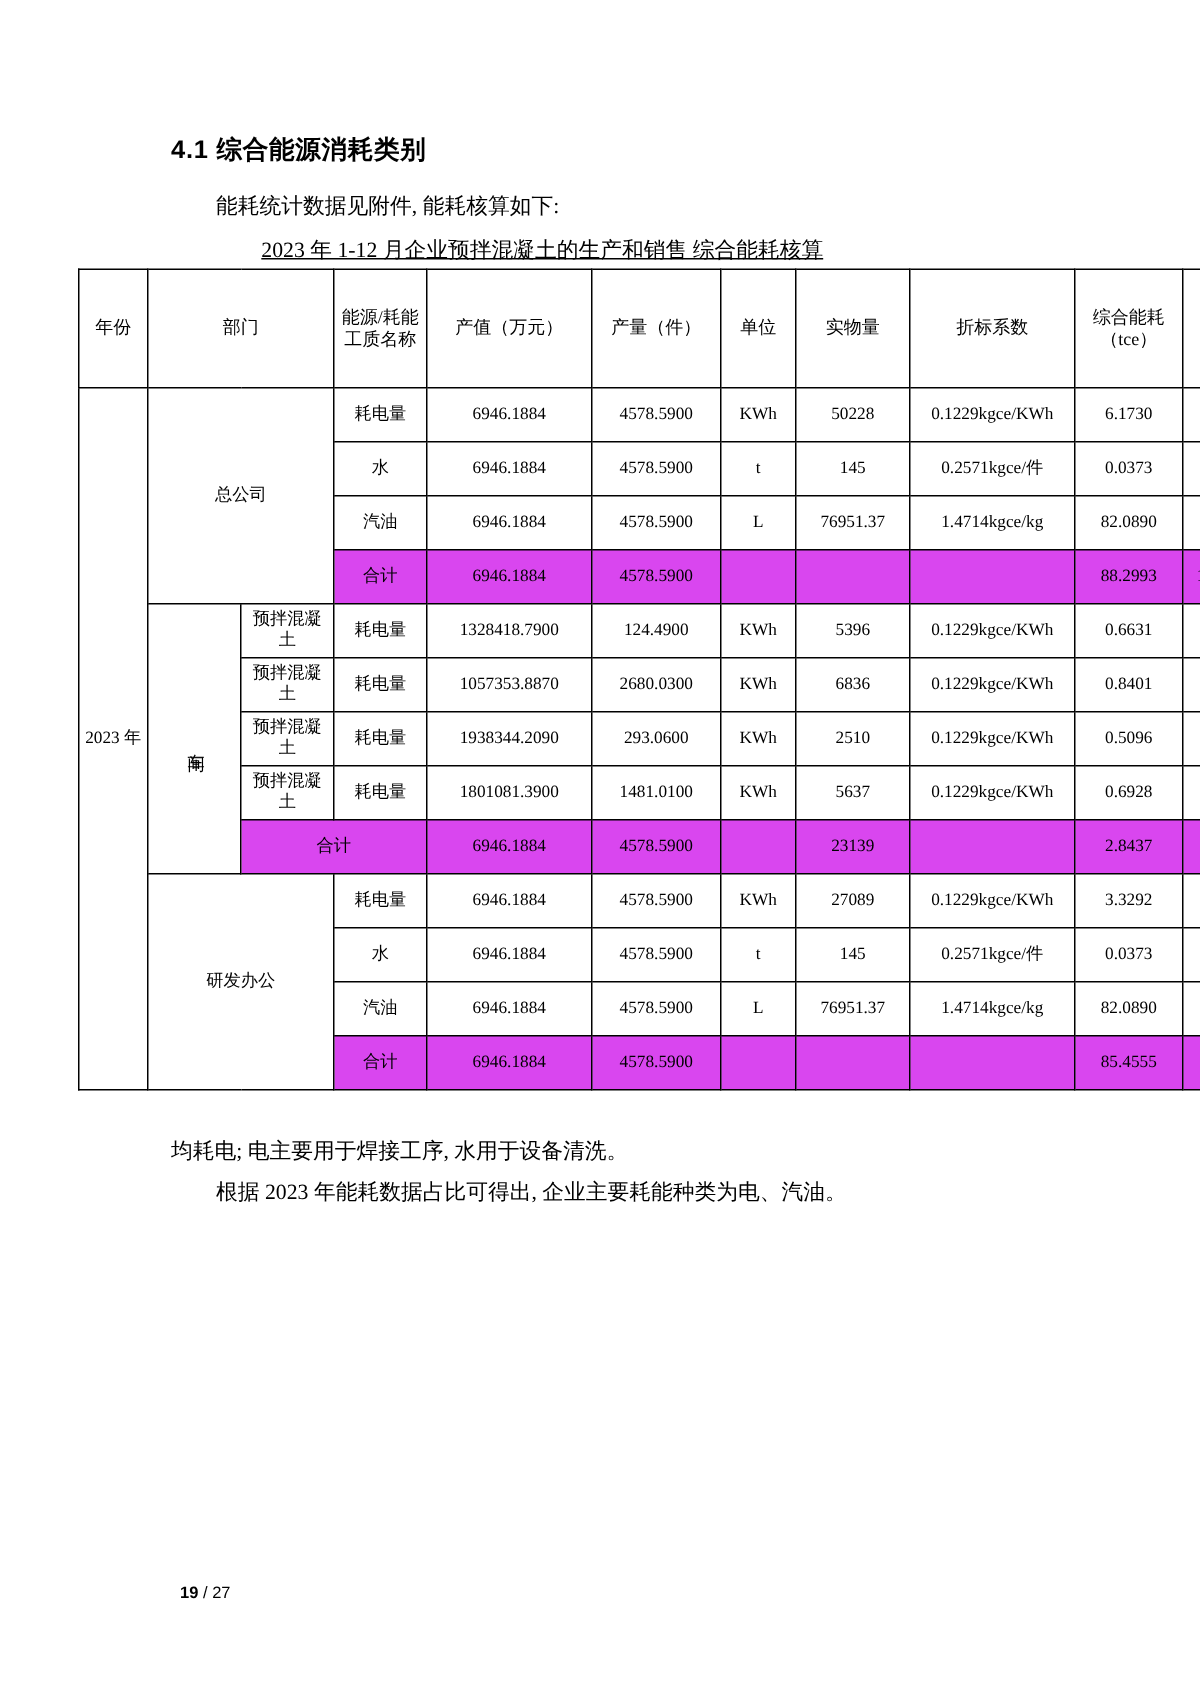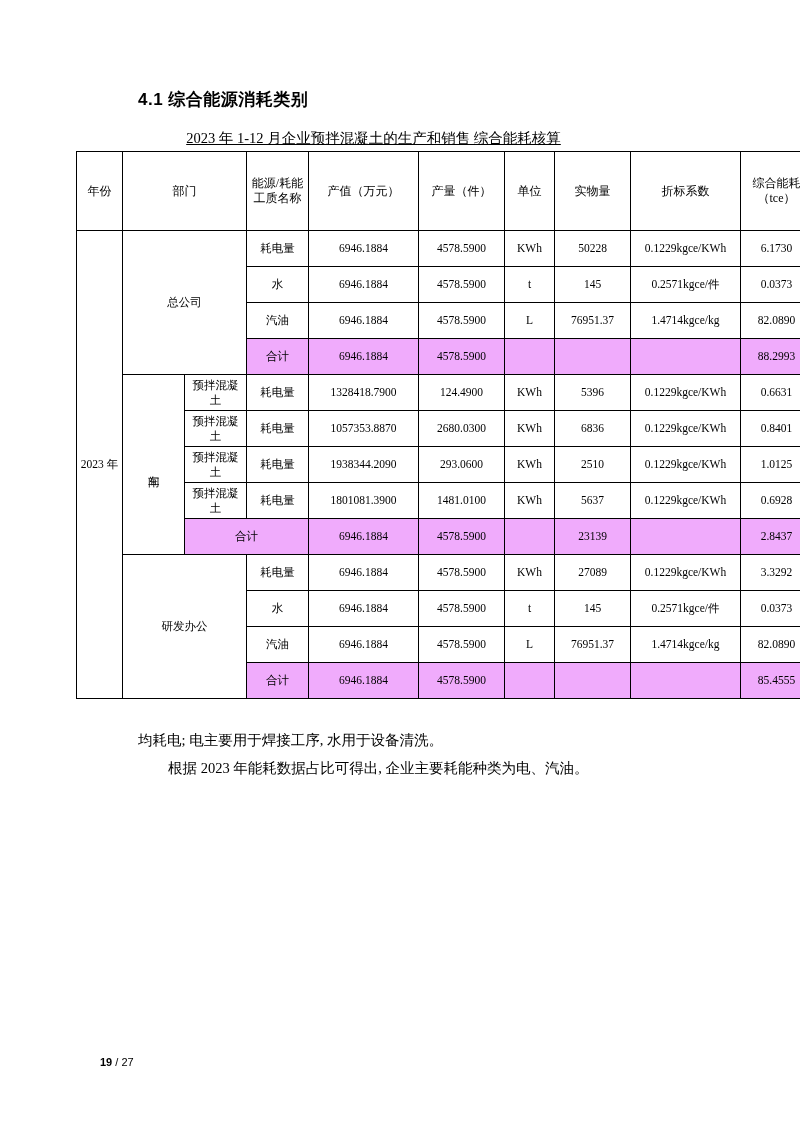--- a/index.html
+++ b/index.html
@@ -12,21 +12,21 @@
     height: 1130px;
     font-family: "Liberation Serif", "DejaVu Serif", serif;
     color: #000000;
     position: relative;
     overflow: hidden;
   }
   .page {
     width: 723px;
     height: 1130px;
     box-sizing: border-box;
-    padding: 88px 52px 0 76px;
+    padding: 88px 52px 0 52px;
     position: relative;
   }
   h2.section-title {
     font-family: "Liberation Sans", "DejaVu Sans", sans-serif;
     font-size: 17px;
     font-weight: bold;
     margin: 0 0 0 62px;
     padding: 0;
     letter-spacing: 0.5px;
   }
@@ -68,38 +68,38 @@
     word-wrap: break-word;
   }
   table.energy thead td {
     height: 72px;
     font-size: 12px;
   }
   table.energy tbody td {
     height: 29px;
   }
   .hl {
-    background: #f0abfc;
+    background: #d946ef;
   }
   .v-year {
     width: 46px;
   }
   .c-dept { width: 62px; }
   .c-dept2 { width: 62px; }
   .c-name { width: 62px; }
   .c-value { width: 110px; }
   .c-output { width: 86px; }
   .c-unit { width: 50px; }
   .c-phys { width: 76px; }
   .c-coef { width: 110px; }
   .c-total { width: 72px; }
   .c-pct { width: 60px; }
   .footer {
     position: absolute;
-    left: 100px;
+    left: 120px;
     bottom: 62px;
     font-family: "Liberation Sans", "DejaVu Sans", sans-serif;
     font-size: 11px;
     font-weight: bold;
     color: #000;
   }
   .footer .sep { font-weight: normal; }
   .vtext {
     writing-mode: vertical-rl;
     text-orientation: upright;
@@ -112,20 +112,21 @@
 </style>
 </head>
 <body>
 
 <div class="page">
 
   <h2 class="section-title">4.1 综合能源消耗类别</h2>
 
   <div class="spacer-14"></div>
 
+  <p class="para para-indent">能耗统计数据见附件, 能耗核算如下:</p>
 
   <div class="table-caption">2023 年 1-12 月企业预拌混凝土的生产和销售 综合能耗核算</div>
 
   <table class="energy">
     <colgroup>
       <col class="v-year">
       <col class="c-dept">
       <col class="c-dept2">
       <col class="c-name">
       <col class="c-value">
@@ -219,21 +220,21 @@
         <td>29.54%</td>
       </tr>
       <tr>
         <td>预拌混凝土</td>
         <td>耗电量</td>
         <td>1938344.2090</td>
         <td>293.0600</td>
         <td>KWh</td>
         <td>2510</td>
         <td>0.1229kgce/KWh</td>
-        <td>1.0125</td>
+        <td>0.5096</td>
         <td>22.78%</td>
       </tr>
       <tr>
         <td>预拌混凝土</td>
         <td>耗电量</td>
         <td>1801081.3900</td>
         <td>1481.0100</td>
         <td>KWh</td>
         <td>5637</td>
         <td>0.1229kgce/KWh</td>

